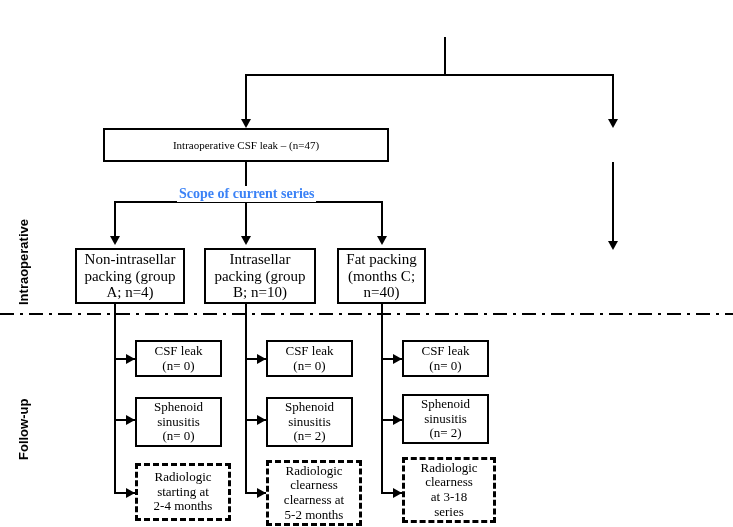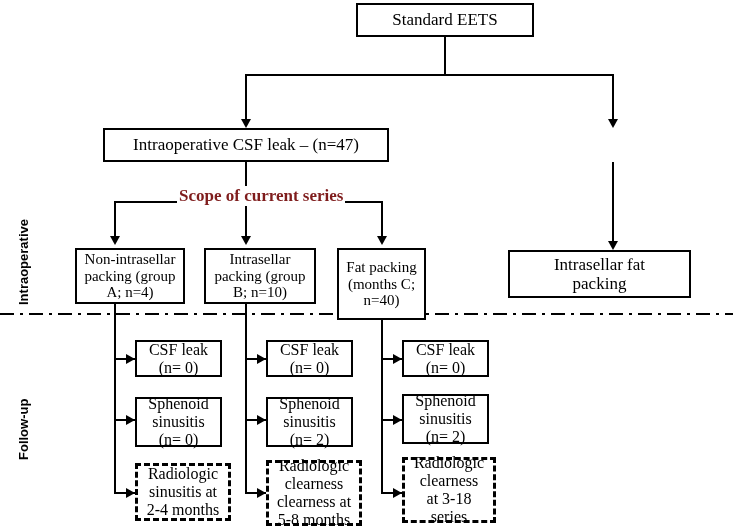--- a/index.html
+++ b/index.html
@@ -32,23 +32,23 @@
   }
   .box.thin { border-width: 2px; }
   .box.dashed {
     border-style: dashed;
     border-width: 3px;
   }
   .box .txt { display: block; padding: 0 2px; }
 
   
   .t1 { font-size: 17px; }
-  .t2 { font-size: 17px; }
+  .t2 { font-size: 11px; }
   .t3 { font-size: 15px; }
-  .t4 { font-size: 16px; justify-content: center; }
+  .t4 { font-size: 13px; justify-content: center; }
   .t5 { font-size: 17px; }
 
   
   .ln {
     position: absolute;
     background: #000000;
     z-index: 2;
   }
   .vline { width: 2px; }
   .hline { height: 2px; }
@@ -94,36 +94,33 @@
     transform: rotate(-90deg);
     white-space: nowrap;
     z-index: 4;
   }
 
   
   #scope-caption {
     position: absolute;
     font-family: "Liberation Serif", "DejaVu Serif", serif;
     font-weight: bold;
-    font-size: 17px;
-    color: #7f1d1d;
+    font-size: 14px;
+    color: #3b82f6;
     white-space: nowrap;
     background: #ffffff;
     padding: 0 2px;
     z-index: 6;
   }
 </style>
 </head>
 <body>
 
 <div id="canvas">
 
-  <div class="box t1" style="left:356px; top:3px; width:178px; height:34px;">
-    <span class="txt">Standard EETS</span>
-  </div>
 
   <div class="ln vline" style="left:444px; top:37px; height:38px;"></div>
 
   <div class="ln hline" style="left:245px; top:74px; width:369px;"></div>
 
   <div class="ln vline" style="left:245px; top:74px; height:48px;"></div>
   <div class="arrow-down" style="left:241px; top:119px;"></div>
 
   <div class="ln vline" style="left:612px; top:74px; height:48px;"></div>
   <div class="arrow-down" style="left:608px; top:119px;"></div>
@@ -159,34 +156,28 @@
   </div>
 
   <div class="box t3" style="left:204px; top:248px; width:112px; height:56px;">
     <span class="txt">
       <span>Intrasellar</span><br>
       <span>packing (group</span><br>
       <span>B; n=10)</span>
     </span>
   </div>
 
-  <div class="box t3" style="left:337px; top:248px; width:89px; height:72px;">
+  <div class="box t3" style="left:337px; top:248px; width:89px; height:56px;">
     <span class="txt">
       <span>Fat packing</span><br>
       <span>(months C;</span><br>
       <span>n=40)</span>
     </span>
   </div>
 
-  <div class="box t5" style="left:508px; top:250px; width:183px; height:48px;">
-    <span class="txt">
-      <span>Intrasellar fat</span><br>
-      <span>packing</span>
-    </span>
-  </div>
 
   <div id="divider-dots" style="top:313px;"></div>
 
   <div class="phase-label" style="left:16px; top:305px;">Intraoperative</div>
   <div class="phase-label" style="left:16px; top:460px;">Follow-up</div>
 
   <div class="ln vline" style="left:114px; top:304px; height:190px;"></div>
 
   <div class="ln hline" style="left:114px; top:358px; width:21px;"></div>
   <div class="arrow-right" style="left:126px; top:354px;"></div>
@@ -208,21 +199,21 @@
     <span class="txt">
       <span>Sphenoid</span><br>
       <span>sinusitis</span><br>
       <span>(n= 0)</span>
     </span>
   </div>
 
   <div class="box dashed t4" style="left:135px; top:463px; width:96px; height:58px;">
     <span class="txt">
       <span>Radiologic</span><br>
-      <span>sinusitis at</span><br>
+      <span>starting at</span><br>
       <span>2-4 months</span>
     </span>
   </div>
 
   <div class="ln vline" style="left:245px; top:304px; height:190px;"></div>
 
   <div class="ln hline" style="left:245px; top:358px; width:21px;"></div>
   <div class="arrow-right" style="left:257px; top:354px;"></div>
 
   <div class="ln hline" style="left:245px; top:419px; width:21px;"></div>
@@ -244,21 +235,21 @@
       <span>sinusitis</span><br>
       <span>(n= 2)</span>
     </span>
   </div>
 
   <div class="box dashed t4" style="left:266px; top:460px; width:96px; height:66px;">
     <span class="txt">
       <span>Radiologic</span><br>
       <span>clearness</span><br>
       <span>clearness at</span><br>
-      <span>5-8 months</span>
+      <span>5-2 months</span>
     </span>
   </div>
 
   <div class="ln vline" style="left:381px; top:304px; height:190px;"></div>
 
   <div class="ln hline" style="left:381px; top:358px; width:21px;"></div>
   <div class="arrow-right" style="left:393px; top:354px;"></div>
 
   <div class="ln hline" style="left:381px; top:419px; width:21px;"></div>
   <div class="arrow-right" style="left:393px; top:415px;"></div>

